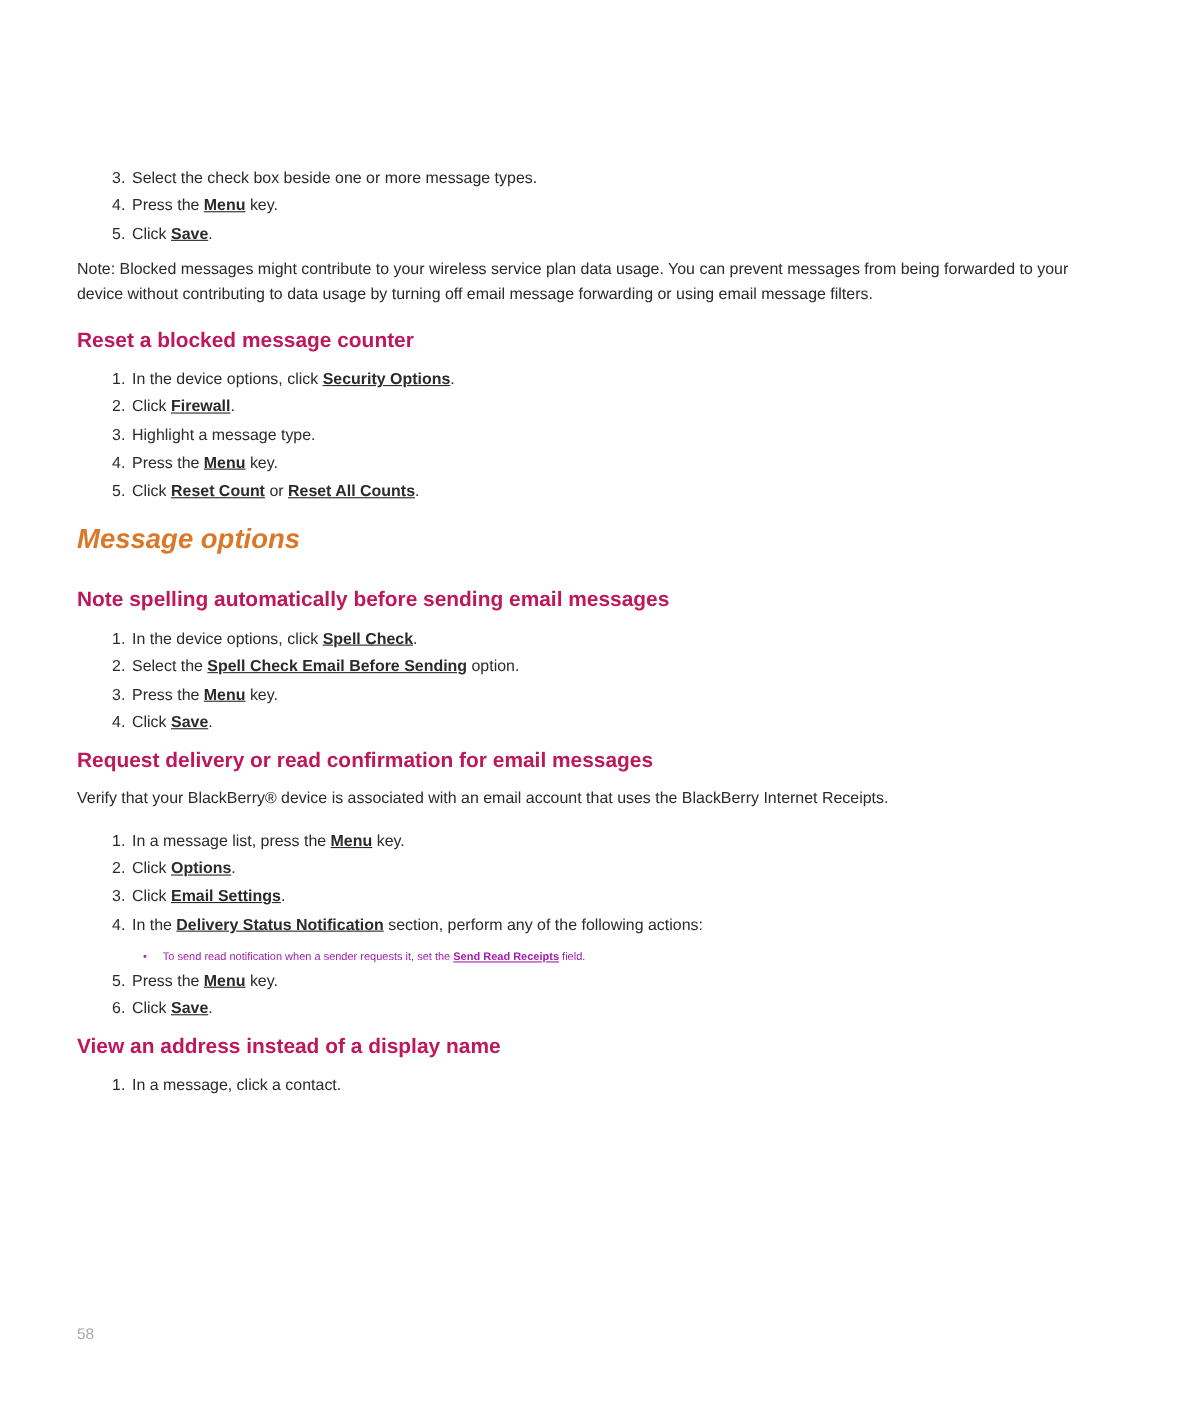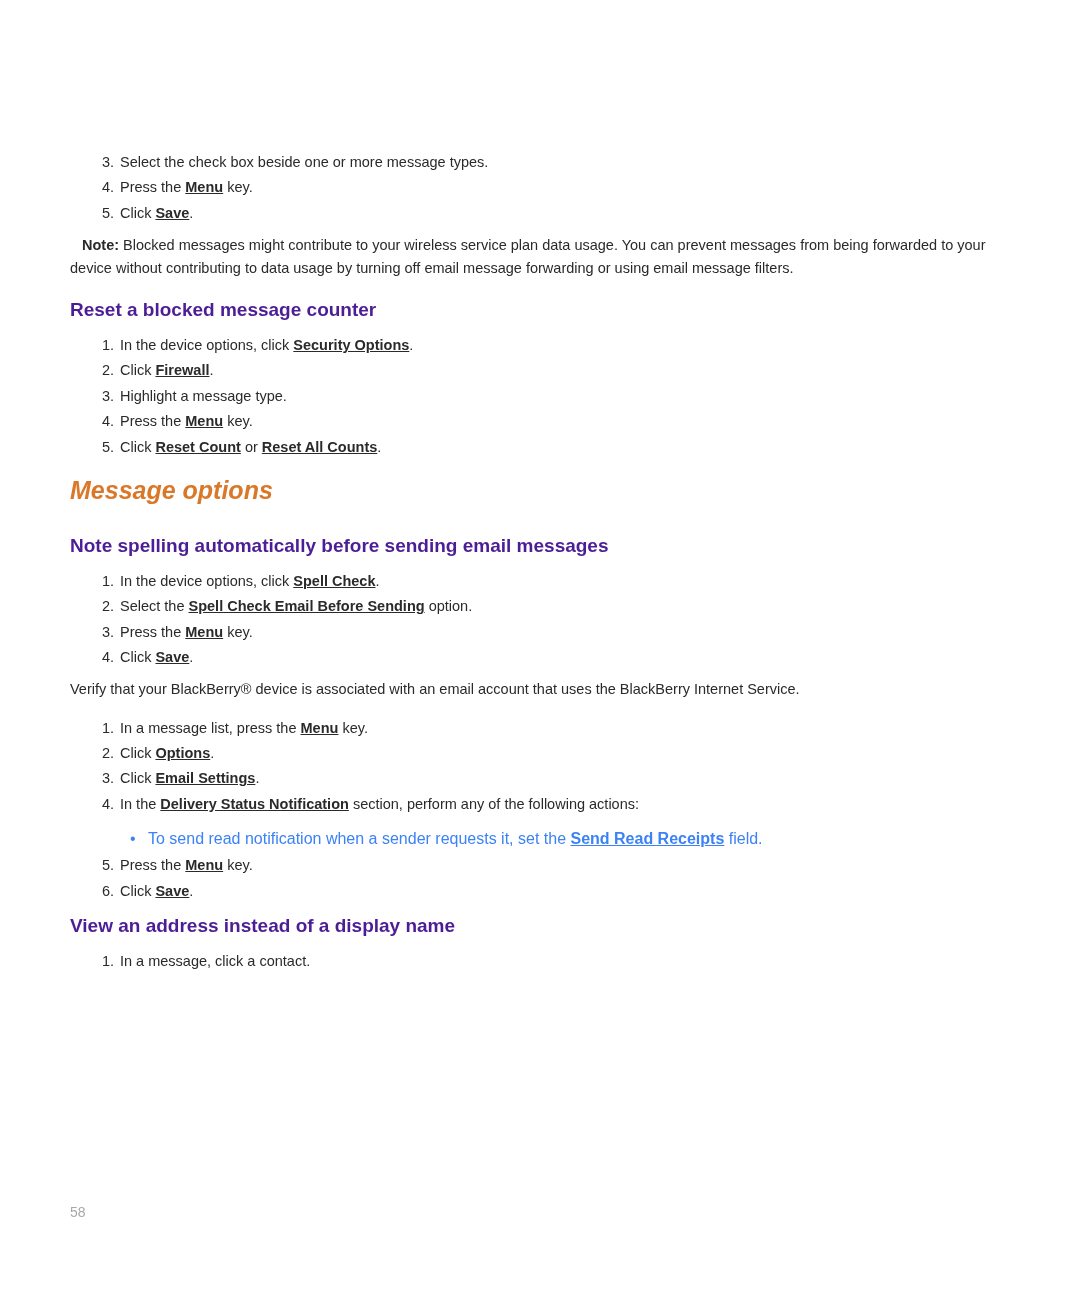--- a/index.html
+++ b/index.html
@@ -31,43 +31,43 @@
       position: absolute;
       left: 0;
       width: 24px;
       text-align: right;
     }
     ul.bullets {
       list-style: none;
       margin-left: 60px;
     }
     ul.bullets li {
-      font-size: 16px;
+      font-size: 10px;
       line-height: 1.75;
-      color: #3b82f6;
+      color: #a21caf;
       position: relative;
       padding-left: 18px;
     }
     ul.bullets li::before {
       content: "•";
       position: absolute;
       left: 0;
     }
     .note {
       font-size: 14.5px;
       line-height: 1.55;
       color: #2a2a2a;
       margin-top: 6px;
       margin-bottom: 20px;
     }
-    .note-label { font-weight: 700; margin-left: 12px; }
+    .note-label { font-weight: 400; }
     .h3 {
       font-size: 19px;
       font-weight: 700;
-      color: #4c1d95;
+      color: #be185d;
       margin-top: 11px;
       margin-bottom: 12px;
     }
     .h2 {
       font-size: 25px;
       font-weight: 700;
       color: #d97828;
       margin-top: 16px;
       margin-bottom: 30px;
       font-style: italic;
@@ -111,21 +111,22 @@
   <h2 class="h2">Message options</h2>
 
   <h3 class="h3">Note spelling automatically before sending email messages</h3>
   <ol class="steps">
     <li><span class="num">1.</span><span>In the device options, click </span><span class="b">Spell Check</span><span>.</span></li>
     <li><span class="num">2.</span><span>Select the </span><span class="b">Spell Check Email Before Sending</span><span> option.</span></li>
     <li><span class="num">3.</span><span>Press the </span><span class="b">Menu</span><span> key.</span></li>
     <li><span class="num">4.</span><span>Click </span><span class="b">Save</span><span>.</span></li>
   </ol>
 
-  <p class="para">Verify that your BlackBerry® device is associated with an email account that uses the BlackBerry Internet Service.</p>
+  <h3 class="h3">Request delivery or read confirmation for email messages</h3>
+  <p class="para">Verify that your BlackBerry® device is associated with an email account that uses the BlackBerry Internet Receipts.</p>
   <ol class="steps">
     <li><span class="num">1.</span><span>In a message list, press the </span><span class="b">Menu</span><span> key.</span></li>
     <li><span class="num">2.</span><span>Click </span><span class="b">Options</span><span>.</span></li>
     <li><span class="num">3.</span><span>Click </span><span class="b">Email Settings</span><span>.</span></li>
     <li><span class="num">4.</span><span>In the </span><span class="b">Delivery Status Notification</span><span> section, perform any of the following actions:</span></li>
   </ol>
   <ul class="bullets">
     <li><span>To send read notification when a sender requests it, set the </span><span class="b">Send Read Receipts</span><span> field.</span></li>
   </ul>
   <ol class="steps">

